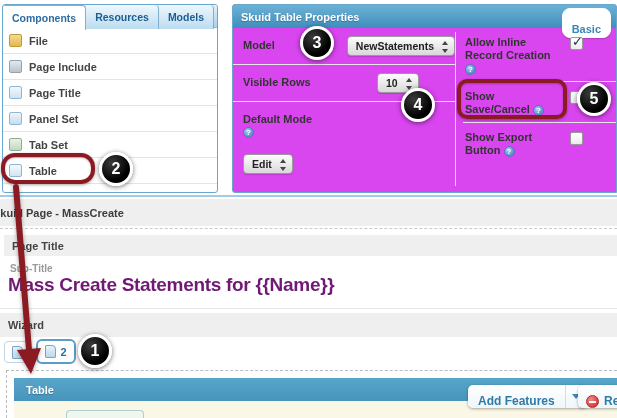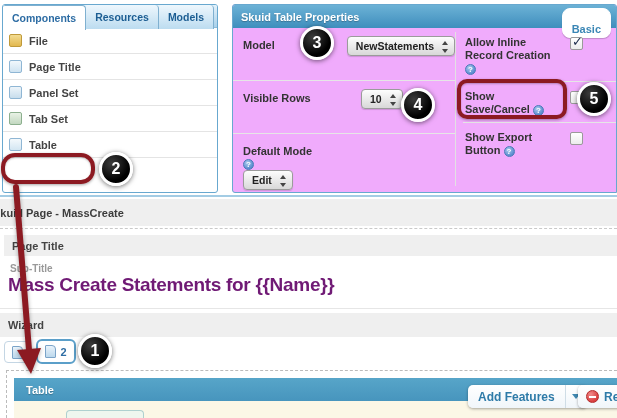--- a/index.html
+++ b/index.html
@@ -21,32 +21,32 @@
   .cicon { width:13px; height:13px; border-radius:2px; margin-right:7px; flex:0 0 13px; }
   .ic-file { background:linear-gradient(#f3dc92,#e2b84f); border:1px solid #c09a3a; }
   .ic-pinc { background:linear-gradient(#e3e9ee,#b9c4cc); border:1px solid #93a2ad; }
   .ic-ptit { background:linear-gradient(#f2f8fc,#cfe3f1); border:1px solid #8fb6d4; }
   .ic-pset { background:linear-gradient(#eef5fa,#c7ddec); border:1px solid #8fb6d4; }
   .ic-tset { background:linear-gradient(#e9f2e6,#c2d8c0); border:1px solid #8caf8e; }
   .ic-tbl  { background:linear-gradient(#f4f9fc,#d3e6f2); border:1px solid #8fb6d4; }
 
   
   .right-panel { position:absolute; left:232px; top:4px; width:385px; height:189px;
-    border:1px solid #68a8cf; border-radius:3px 3px 0 3px; background:#f0abfc; overflow:hidden; }
+    border:1px solid #68a8cf; border-radius:3px 3px 0 3px; background:#d946ef; overflow:hidden; }
   .phead { position:relative; height:23px; background:linear-gradient(#6cb2d6,#3f8ebd);
     display:flex; align-items:center; }
   .phead-title { color:#fff; font-size:11px; font-weight:bold; padding-left:8px;
     text-shadow:0 1px 1px rgba(0,0,0,.25); }
   .basic-btn { position:absolute; right:5px; top:3px; background:#fff; color:#3a86b5;
     font-size:11px; font-weight:bold; padding:14px 9px 2px; border-radius:8px;
     border:1px solid #fff; box-shadow:0 1px 1px rgba(0,0,0,.2); cursor:pointer; }
   .pbody { position:relative; height:166px; }
   .col-divider { position:absolute; left:222px; top:4px; bottom:8px; width:1px; background:#e2e2e2; }
   .pcol-left { position:absolute; left:0; top:0; width:222px; }
-  .prow { display:flex; align-items:flex-start; padding:8px 0 24px 10px; border-bottom:1px solid #e6e6e6; }
+  .prow { display:flex; align-items:flex-start; padding:8px 0 8px 10px; border-bottom:1px solid #e6e6e6;gap:16px; }
   .prow:last-child { border-bottom:none;flex-direction:column; }
   .plabel { width:118px; font-size:11px; font-weight:bold; color:#333; padding-top:3px; }
   .sel { position:relative; display:inline-flex; align-items:center; height:20px;
     border:1px solid #9b9b9b; border-radius:4px; background:linear-gradient(#fdfdfd,#d8d8d8);
     font-size:10.5px; font-weight:bold; color:#222; padding:0 20px 0 8px;
     box-shadow:0 1px 1px rgba(0,0,0,.15); cursor:pointer; }
   .sel-arrows { position:absolute; right:5px; top:3px; width:8px; height:14px; }
   .sel-arrows::before { content:""; position:absolute; top:1px; left:1px;
     border-left:3.5px solid transparent; border-right:3.5px solid transparent;
     border-bottom:4.5px solid #444; }
@@ -94,21 +94,21 @@
     border-top:1px dashed #bbb; border-left:1px dashed #bbb; }
   .table-bar { position:absolute; left:14px; top:378px; width:603px; height:23px;
     background:linear-gradient(#57a5c9,#4795bd); display:flex; align-items:center; }
   .table-bar .t { color:#fff; font-size:11px; font-weight:bold; padding-left:12px;
     text-shadow:0 1px 1px rgba(0,0,0,.25); }
   .cream { position:absolute; left:14px; top:401px; width:603px; height:17px; background:#fbf7e6; }
   .cream-chip { position:absolute; left:66px; top:410px; width:78px; height:14px;
     border:1px solid #aed0cf; border-bottom:none; border-radius:4px 4px 0 0; background:#eef6ee; }
 
   .pill { position:absolute; top:385px; height:23px; background:linear-gradient(#ffffff,#f0f6fa);
-    border-radius:5px; box-shadow:0 1px 3px rgba(0,0,0,.35); display:flex; align-items:center;
+    border-radius:5px; box-shadow:0 1px 3px rgba(0,0,0,.35); display:flex; align-items:flex-end;
     font-size:12px; font-weight:bold; color:#2e7ba8; cursor:pointer; }
   .pill-add { left:468px; }
   .pill-add .lbl { padding:0 10px; }
   .pill-add .arrow-seg { border-left:1px solid #cfdde6; width:22px; height:100%;
     display:flex; align-items:center; justify-content:center; }
   .caret-down { border-left:4px solid transparent; border-right:4px solid transparent;
     border-top:5px solid #3f87b0; }
   .pill-remove { left:578px; width:80px; padding-left:8px; gap:5px; }
   .minus-icon { width:13px; height:13px; border-radius:50%;
     background:radial-gradient(circle at 35% 30%,#f08a8a,#d93f3f 70%); border:1px solid #b22c2c;
@@ -135,20 +135,24 @@
       <div class="tab active">Components</div>
       <div class="tab">Resources</div>
       <div class="tab">Models</div>
     </div>
     <div class="clist">
       <div class="item">
         <span class="cicon ic-file"></span>
         <span>File</span>
       </div>
       <div class="item">
+        <span class="cicon ic-pinc"></span>
+        <span>Page Include</span>
+      </div>
+      <div class="item">
         <span class="cicon ic-ptit"></span>
         <span>Page Title</span>
       </div>
       <div class="item">
         <span class="cicon ic-pset"></span>
         <span>Panel Set</span>
       </div>
       <div class="item">
         <span class="cicon ic-tset"></span>
         <span>Tab Set</span>

